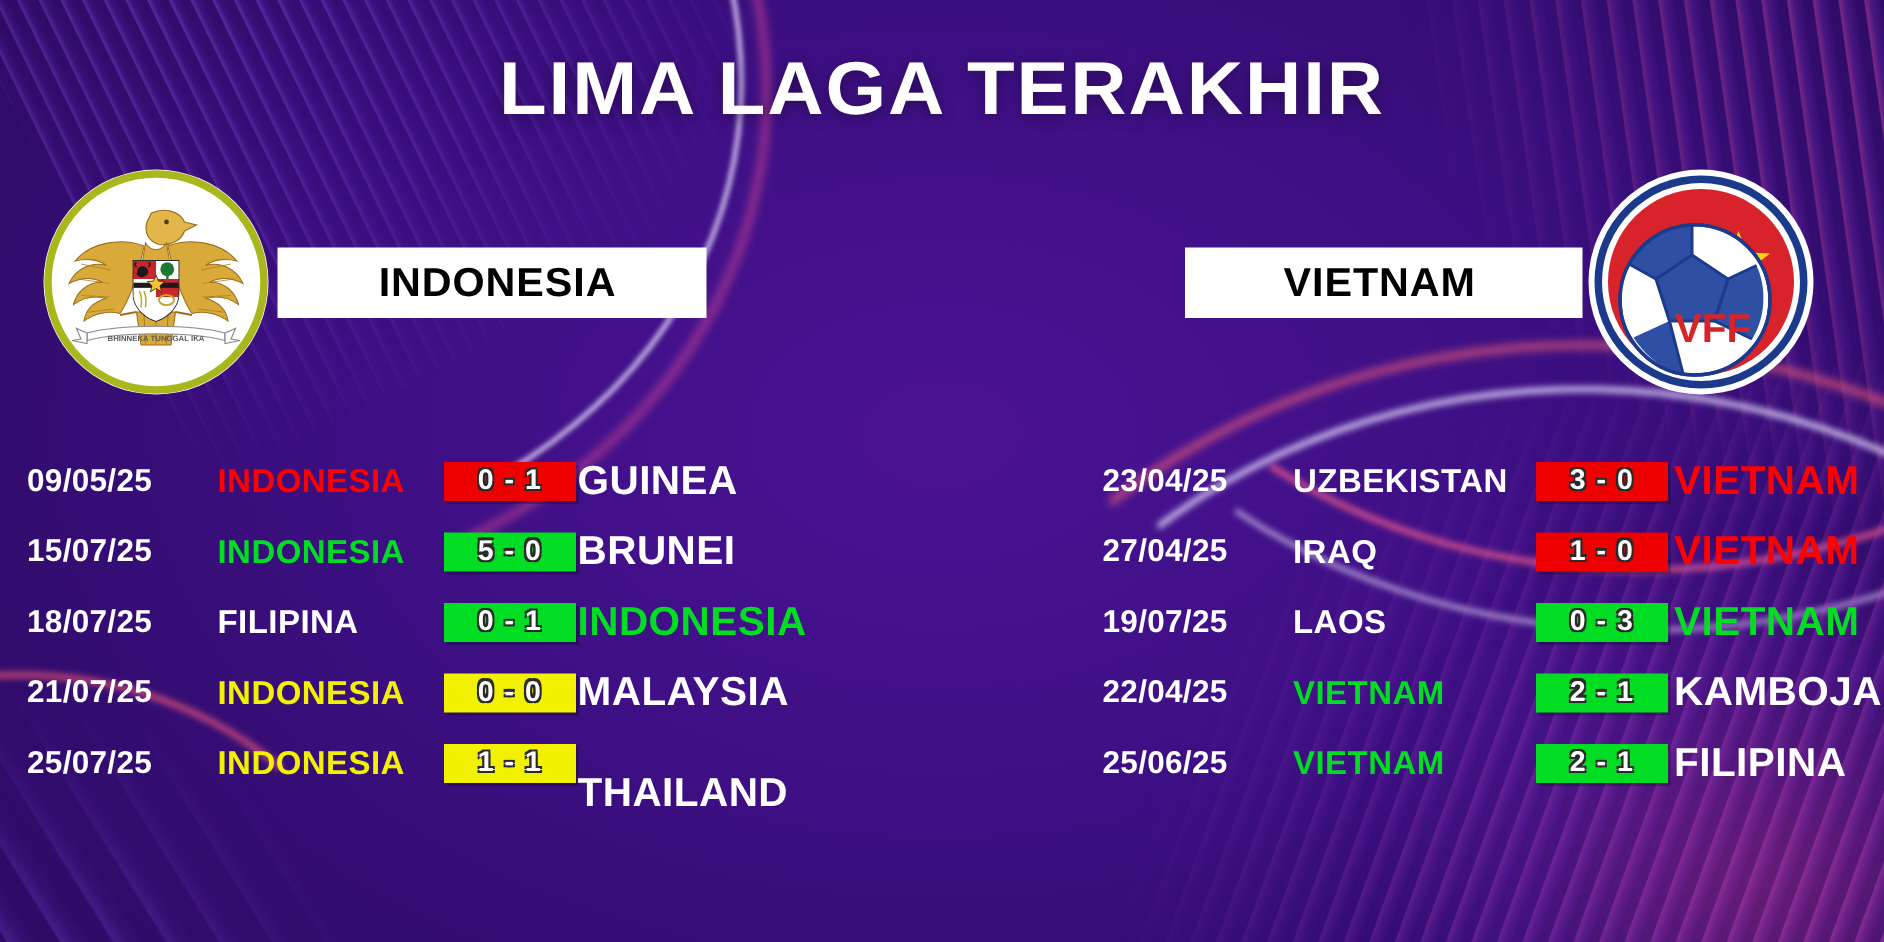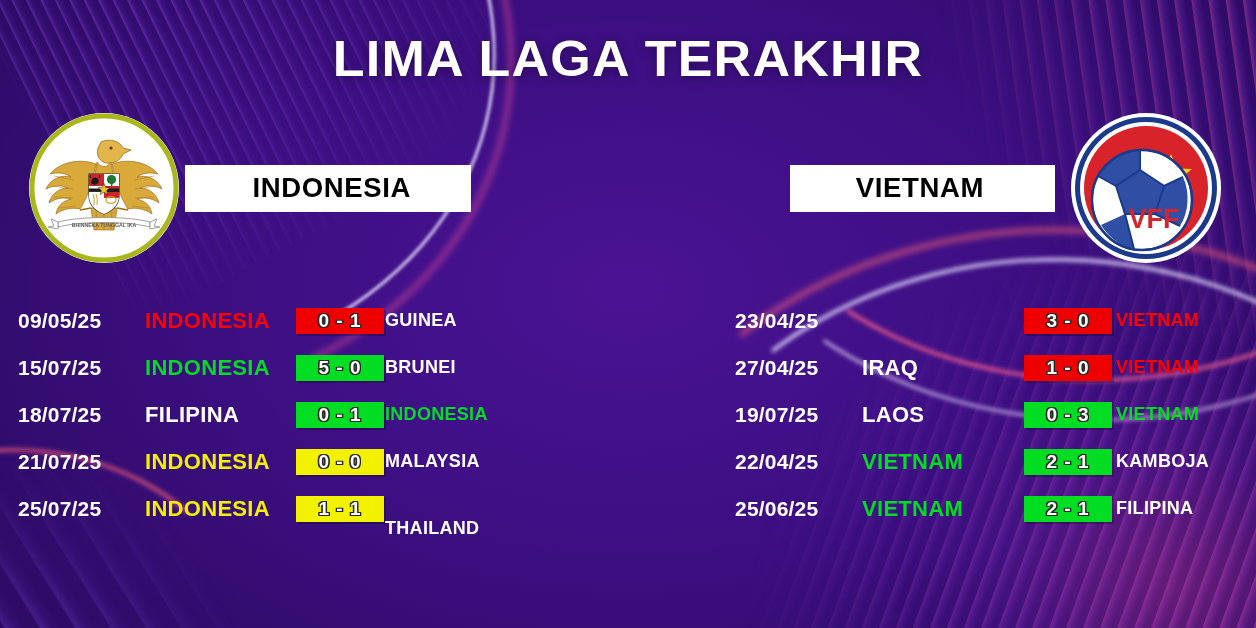--- a/index.html
+++ b/index.html
@@ -117,21 +117,21 @@
     transform:scaleX(1.04);
   }
 
   
   .team-head{position:absolute;top:112px;height:152px;}
   #team-left{left:28px;width:440px;}
   #team-right{left:782px;width:440px;}
 
   .crest{position:absolute;top:0;width:152px;height:152px;border-radius:50%;overflow:hidden;}
   #team-left .crest{left:0;}
-  #team-right .crest{right:0;}
+  #team-right .crest{right:12px;}
 
   .name-plate{
     position:absolute;top:53px;height:47px;background:#ffffff;
     display:flex;align-items:center;
   }
   #team-left .name-plate{left:157px;right:-3px;justify-content:center;padding-left:8px;}
   #team-right .name-plate{left:8px;right:167px;justify-content:center;padding-right:6px;}
   .name-plate span{
     font-size:27px;font-weight:bold;color:#000000;letter-spacing:.6px;
     transform:scaleX(1.02);
@@ -143,21 +143,21 @@
   #matches-right{left:716px;width:540px;}
 
   .row{
     position:relative;height:47px;display:flex;align-items:center;
     white-space:nowrap;
   }
   .m-date{
     position:absolute;font-size:21px;font-weight:bold;color:#ffffff;letter-spacing:.2px;
   }
   .m-home{position:absolute;font-size:22px;font-weight:bold;letter-spacing:.3px;}
-  .m-away{position:absolute;font-size:18px;font-weight:bold;letter-spacing:.3px;}
+  .m-away{position:absolute;font-size:27px;font-weight:bold;letter-spacing:.3px;}
   .m-score{
     position:absolute;height:26px;min-width:88px;padding:0 9px;
     display:flex;align-items:center;justify-content:center;
     font-size:19px;font-weight:bold;color:#ffffff;letter-spacing:1px;
     box-shadow:2px 2px 0 rgba(0,0,0,.25);
     text-shadow:
       -1.4px -1.4px 0 #2a2a2a, 1.4px -1.4px 0 #2a2a2a,
       -1.4px  1.4px 0 #2a2a2a, 1.4px  1.4px 0 #2a2a2a;
   }
 
@@ -347,20 +347,21 @@
         <span class="m-date">25/07/25</span>
         <span class="m-home" style="color: rgb(242, 242, 0);">INDONESIA</span>
         <span class="m-score" style="background: rgb(242, 242, 0);">1 - 1</span>
         <span class="m-away" style="color: rgb(255, 255, 255); margin-top: 39px;">THAILAND</span>
       </div>
     </div>
 
   <div class="matches" id="matches-right">
       <div class="row">
         <span class="m-date">23/04/25</span>
+        <span class="m-home" style="color: rgb(255, 255, 255);">UZBEKISTAN</span>
         <span class="m-score" style="background: rgb(238, 0, 0);">3 - 0</span>
         <span class="m-away" style="color: rgb(255, 0, 0);">VIETNAM</span>
       </div>
       <div class="row">
         <span class="m-date">27/04/25</span>
         <span class="m-home" style="color: rgb(255, 255, 255);">IRAQ</span>
         <span class="m-score" style="background: rgb(238, 0, 0);">1 - 0</span>
         <span class="m-away" style="color: rgb(255, 0, 0);">VIETNAM</span>
       </div>
       <div class="row">

